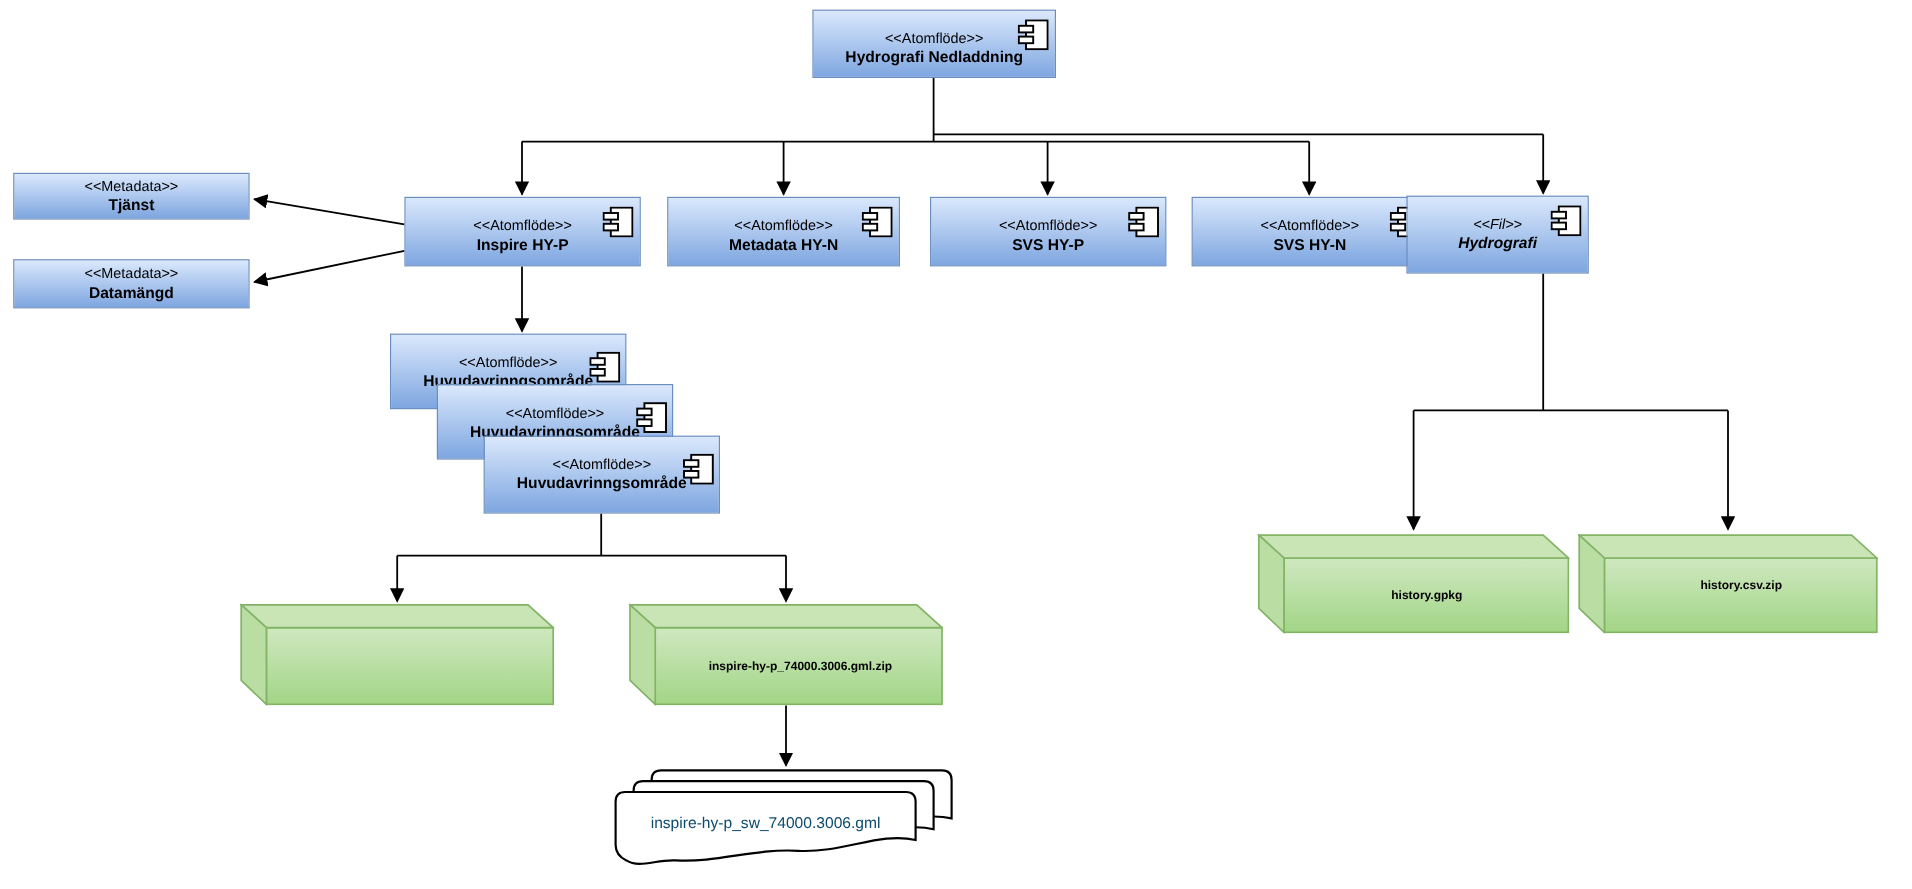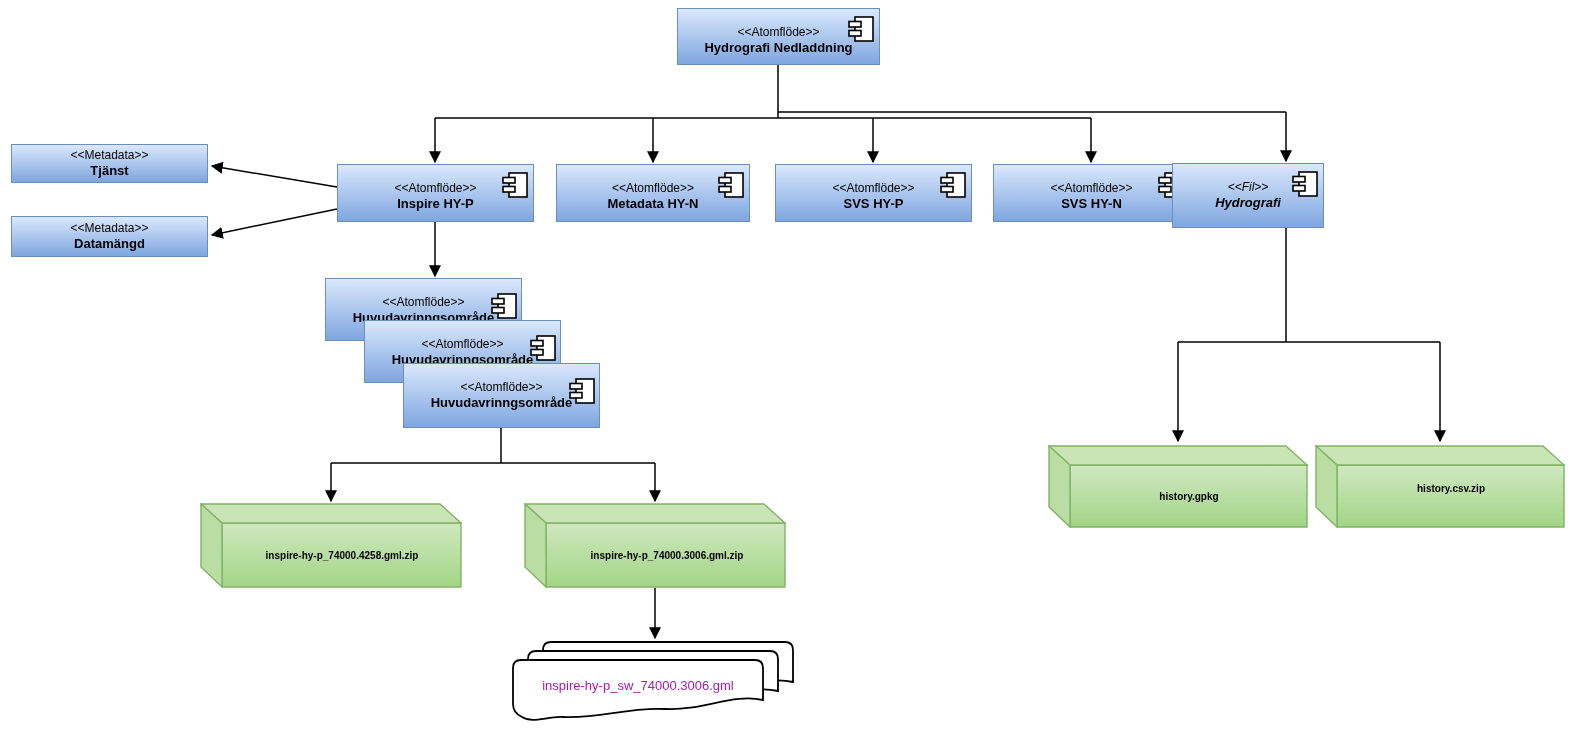--- a/index.html
+++ b/index.html
@@ -30,21 +30,21 @@
   #c-zip2{left:524px;top:503px;width:264px;height:85px;}
   #c-gpkg{left:1048px;top:445px;width:260px;height:83px;}
   #c-csv{left:1315px;top:445px;width:250px;height:66px;}
   .cube svg{position:absolute;left:0;top:0;}
   .cube-label{position:absolute;left:22px;top:20px;right:0;bottom:0;
       display:flex;align-items:center;justify-content:center;
       font-size:10px;font-weight:bold;color:#000;white-space:nowrap;}
   #doc{left:505px;top:622px;width:310px;height:116px;z-index:2;position:absolute;}
   .doc-label{position:absolute;left:8px;top:38px;width:250px;height:50px;
       display:flex;align-items:center;justify-content:center;
-      font-size:13px;color:#a21caf;white-space:nowrap;}
+      font-size:13px;color:#0c4a6e;white-space:nowrap;}
 </style>
 </head>
 <body>
 
 <div class="canvas">
 
   <svg class="wires" width="1593" height="741">
     <defs>
       <marker id="arr" viewBox="0 0 10 10" refX="9" refY="5" markerWidth="8" markerHeight="8" orient="auto-start-reverse">
         <path d="M0 0 L10 5 L0 10 Z" fill="#000"></path>
@@ -172,21 +172,20 @@
       <defs>
           <linearGradient id="g1" x1="0" y1="0" x2="0" y2="1">
         <stop offset="0" stop-color="#cfe8c0"></stop>
             <stop offset="1" stop-color="#a2d586"></stop>
           </linearGradient>
         </defs>
       <polygon points="22,20 261,20 261,84 22,84" fill="url(#g1)" stroke="#82b366" stroke-width="1.4"></polygon>
       <polygon points="1,1 240,1 261,20 22,20" fill="#c9e5b6" stroke="#82b366" stroke-width="1.4"></polygon>
       <polygon points="1,1 22,20 22,84 1,64" fill="#b9dda3" stroke="#82b366" stroke-width="1.4"></polygon>
     </svg>
-    <div class="cube-label">inspire-hy-p_74000.4258.gml.zip</div>
   </div>
 
   <div class="cube" id="c-zip2">
     <svg width="262" height="85" viewBox="0 0 262 85">
       <defs>
           <linearGradient id="g2" x1="0" y1="0" x2="0" y2="1">
         <stop offset="0" stop-color="#cfe8c0"></stop>
             <stop offset="1" stop-color="#a2d586"></stop>
           </linearGradient>
         </defs>

